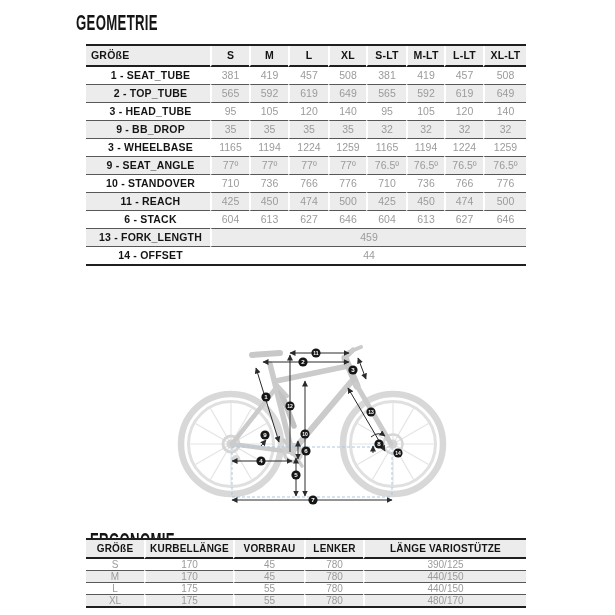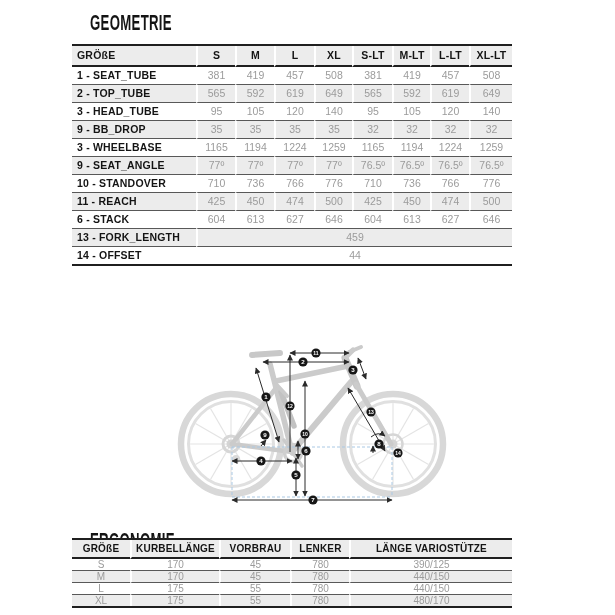--- a/index.html
+++ b/index.html
@@ -2,48 +2,48 @@
 <html><head>
 <meta charset="utf-8">
 <style>
   html,body{margin:0;padding:0;background:#fff;}
   .page{position:relative;width:615px;height:615px;background:#fff;overflow:hidden;
         font-family:"Liberation Sans",sans-serif;}
   .sec-title{position:absolute;margin:0;font-weight:bold;color:#141414;
              font-size:22px;letter-spacing:0;line-height:22px;}
   .sec-title span{display:inline-block;transform:scaleX(0.60);transform-origin:left center;
                   letter-spacing:0.5px;}
-  .tbl-wrap{position:absolute;left:72px;width:440px;}
+  .tbl-wrap{position:absolute;left:86px;width:440px;}
   table.spec{width:440px;border-collapse:separate;border-spacing:0;table-layout:fixed;
              border-top:2px solid #1f1f1f;border-bottom:2px solid #1f1f1f;}
   table.spec th{background:#ececec;color:#141414;font-weight:bold;font-size:10.5px;
                 border-bottom:2px solid #1f1f1f;height:19px;line-height:19px;padding:0;
                 text-align:center;letter-spacing:0.2px;}
   table.spec th:not(:first-child),table.spec td:not(:first-child){border-left:2px solid #fff;}
   table.spec tbody tr:nth-child(even) td{background:#ececec;}
   table.spec tbody tr + tr td{border-top:1px solid #585858;}
   table.spec td{padding:0;font-size:10.5px;color:#9b9b9b;text-align:center;
                 height:17px;line-height:17px;white-space:nowrap;overflow:hidden;}
   
   #geoTable th:first-child{text-align:left;padding-left:5px;}
-  #geoTable td.lbl{text-align:left;padding-left:5px;font-weight:bold;color:#141414;
+  #geoTable td.lbl{text-align:center;padding-left:5px;font-weight:bold;color:#141414;
                    font-size:10.5px;letter-spacing:0.2px;}
   
   #ergTable td{height:11px;line-height:11px;font-size:10px;}
   #ergTable th{font-size:10px;height:17px;line-height:17px;}
   #geoDiagram{position:absolute;left:175px;top:340px;}
   .m-line{stroke:#2a2a2a;stroke-width:1;fill:none;}
   .dash{stroke:#aac9e4;stroke-width:1;fill:none;stroke-dasharray:3,2;}
 </style>
 </head>
 <body>
 
 <div class="page">
 
-  <h2 class="sec-title" style="left:90px;top:12px;text-decoration:underline;"><span>GEOMETRIE</span></h2>
+  <h2 class="sec-title" style="left:76px;top:12px;text-decoration:underline;"><span>GEOMETRIE</span></h2>
 
   <div class="tbl-wrap" style="top:44px;">
     <table class="spec" id="geoTable">
       <colgroup>
         <col style="width:124px;">
           <col style="width:39px;">
           <col style="width:39px;">
         <col style="width:40px;">
           <col style="width:38px;">
           <col style="width:40px;">

